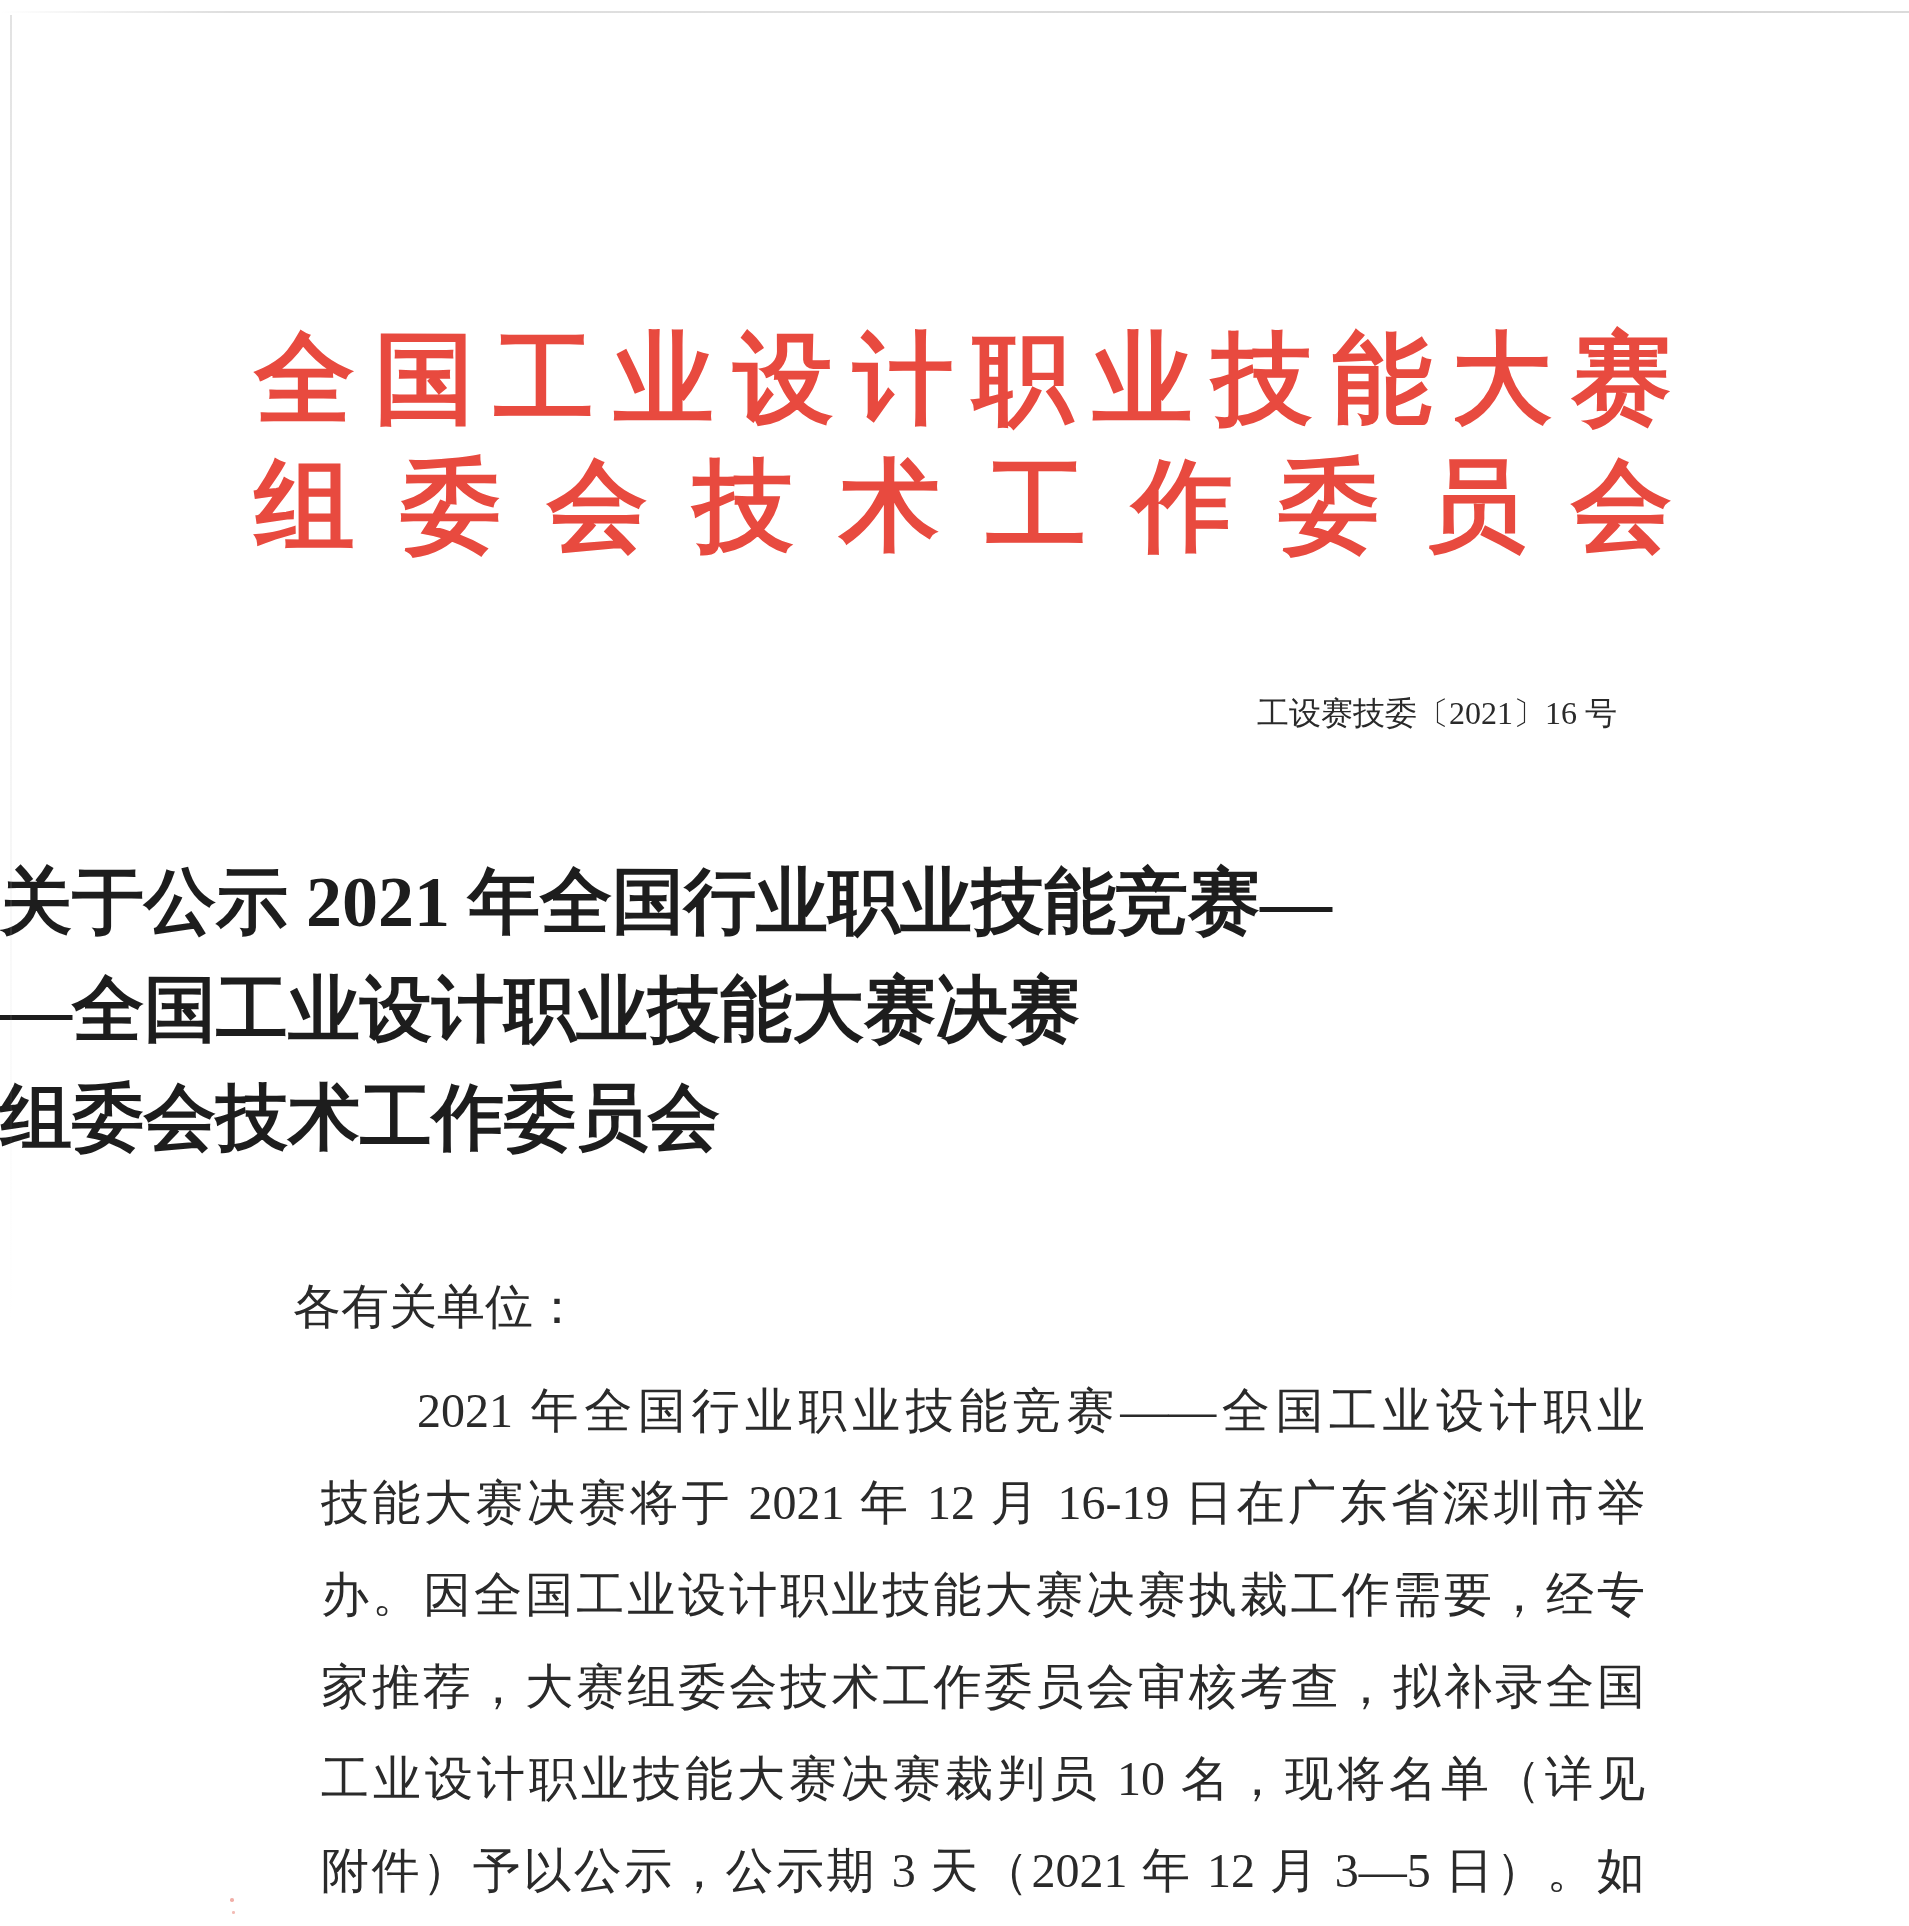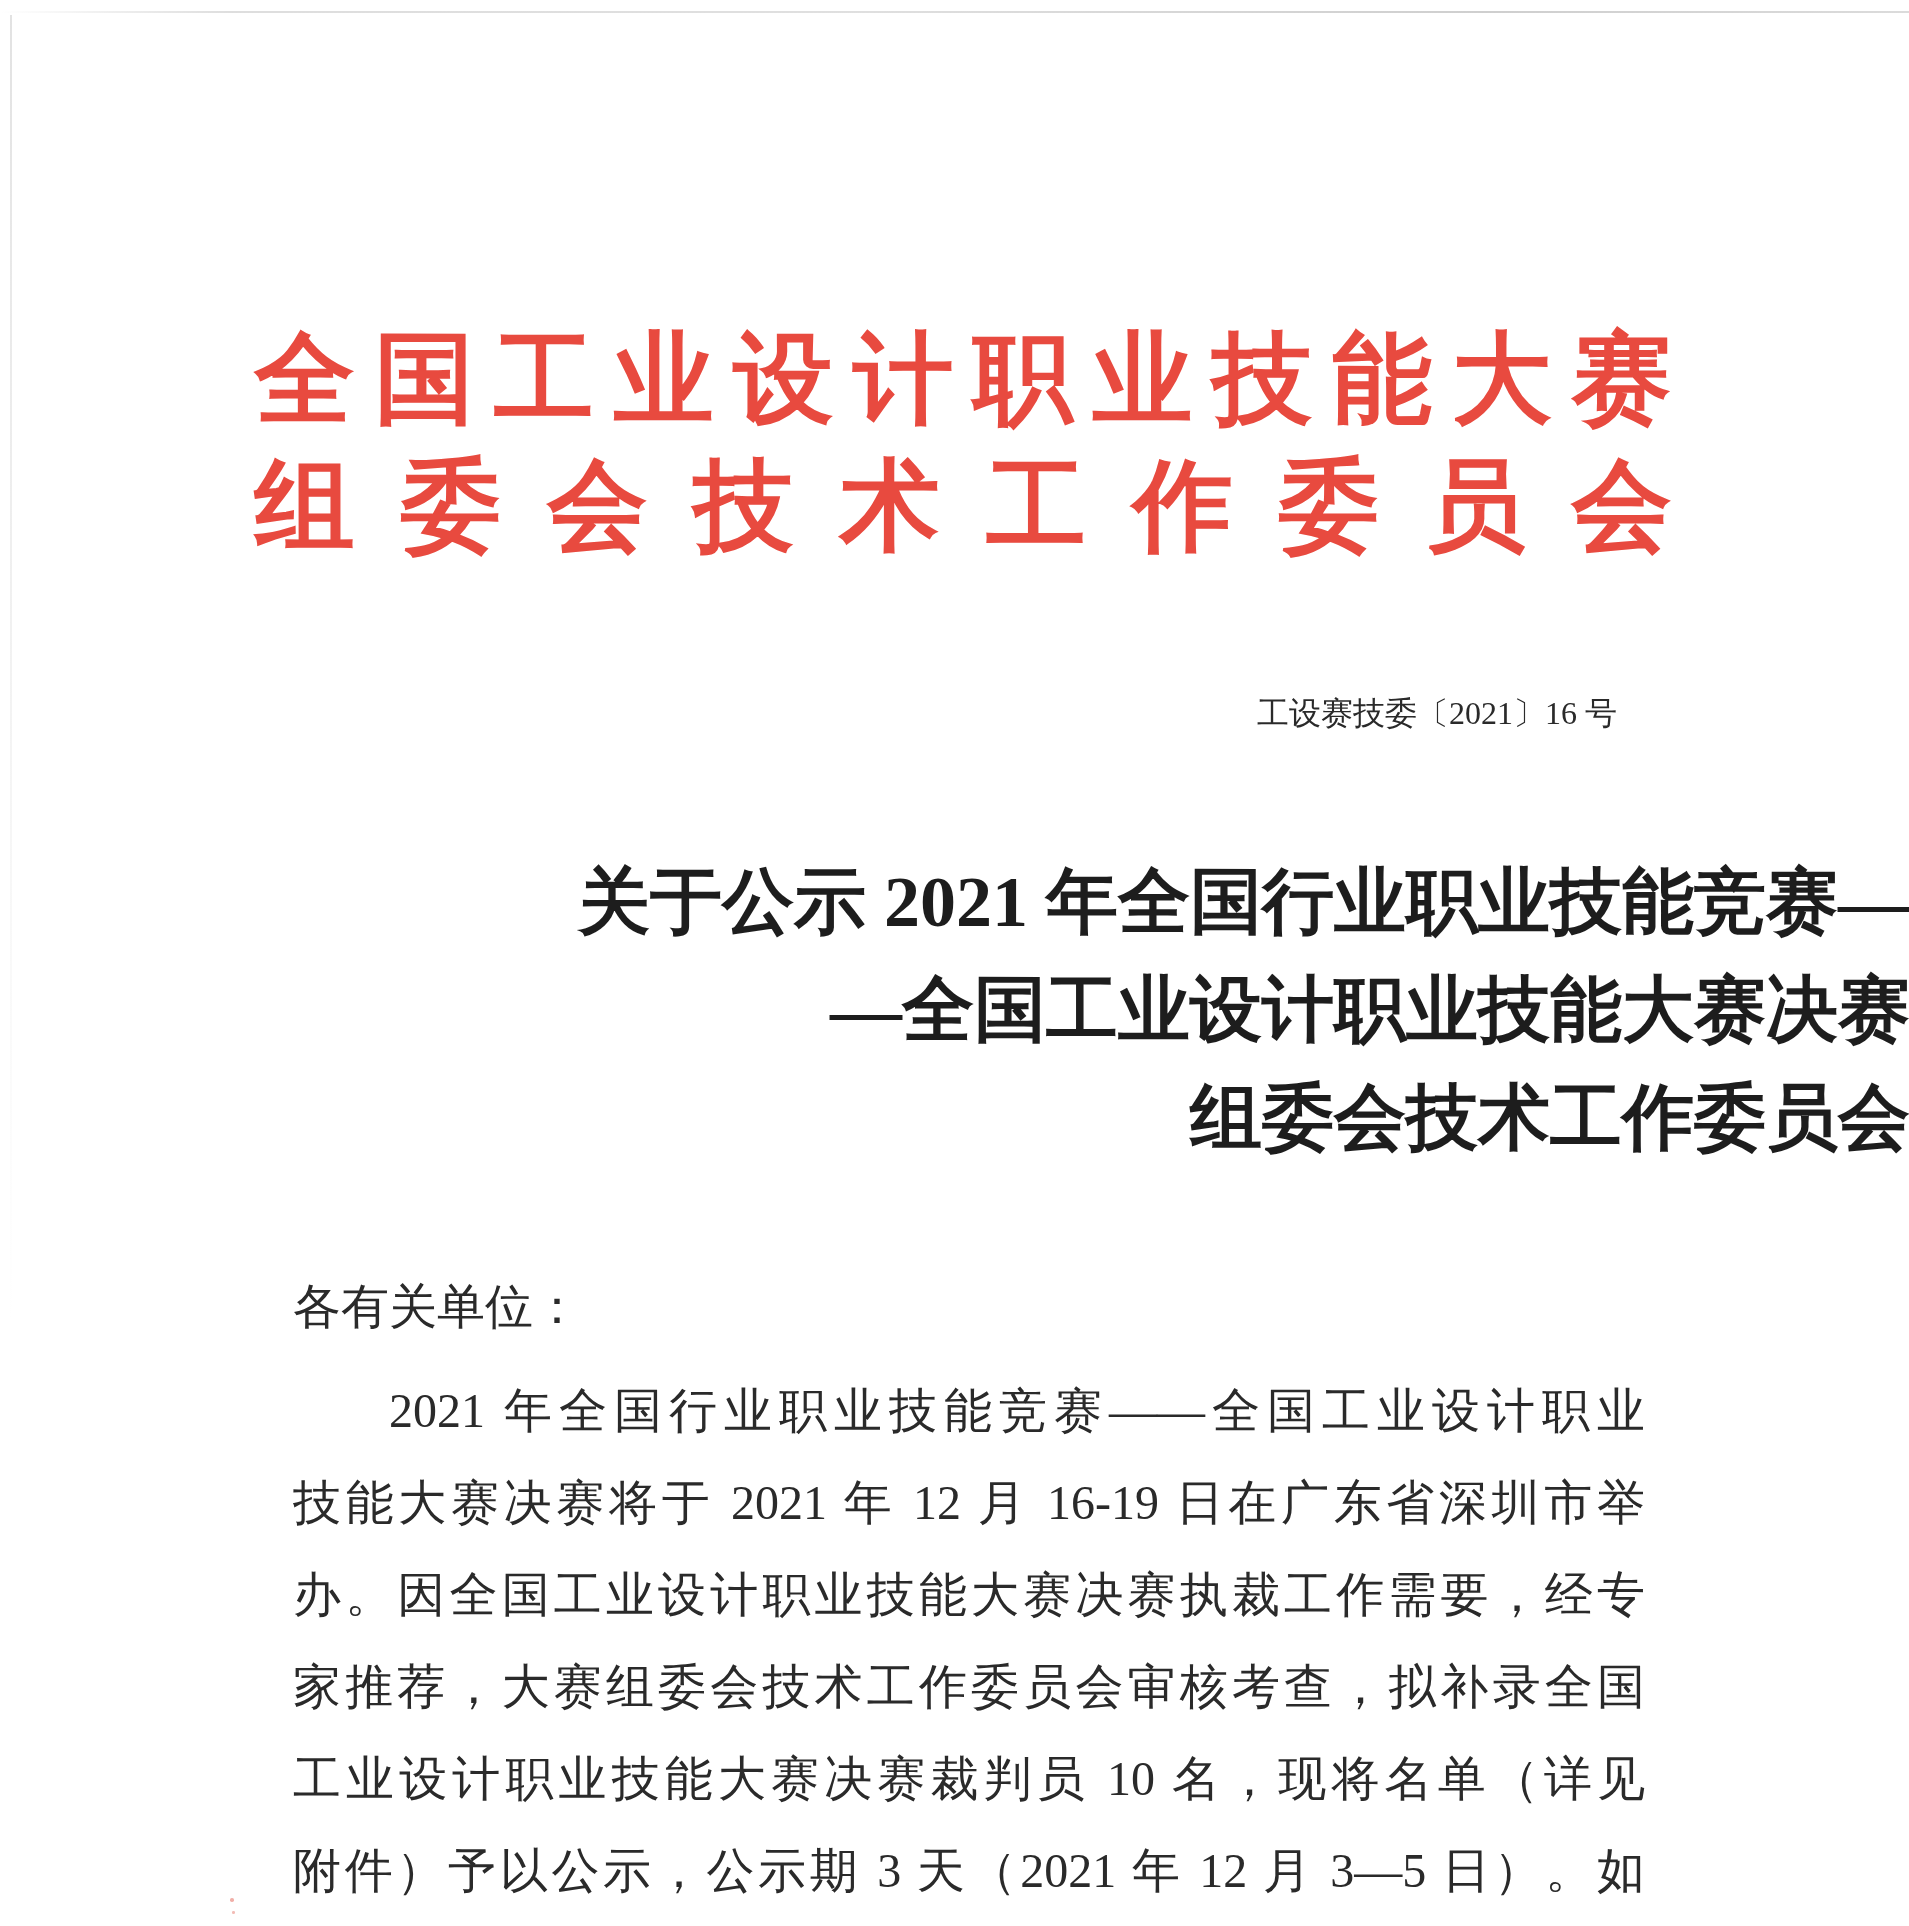--- a/index.html
+++ b/index.html
@@ -55,21 +55,21 @@
     padding-right:293px;
     text-align:right;
     font-size:32px;
     line-height:62px;
     color:var(--ink);
   }
 
   
   .notice-title{
     margin-top:104px;
-    text-align:right;
+    text-align:left;
     font-size:72px;
     line-height:108px;
     font-weight:bold;
     color:var(--title_ink);
   }
 
   
   .body-block{
     width:1352px;
     margin:89px 265px 0 293px;
@@ -77,20 +77,21 @@
     line-height:92px;
     color:var(--ink);
   }
   .salutation{
     text-align:left;
     margin-bottom:11.6px;
   }
   .para-line{
     text-align:justify;
     text-align-last:justify;
+    margin-left:28px;
     -moz-text-align-last:justify;
   }
   .para-line.indent{ text-indent:2em; }
 </style>
 </head>
 <body>
 
 <div class="page">
 
   <div class="artifact top-line"></div>

